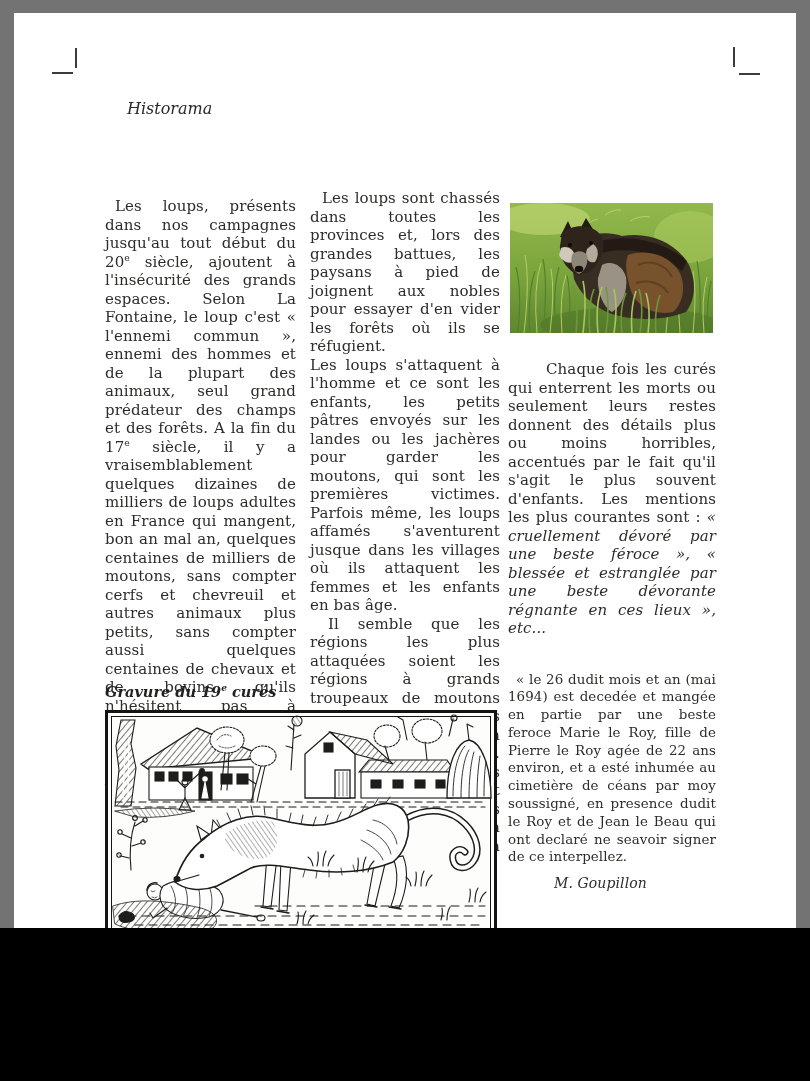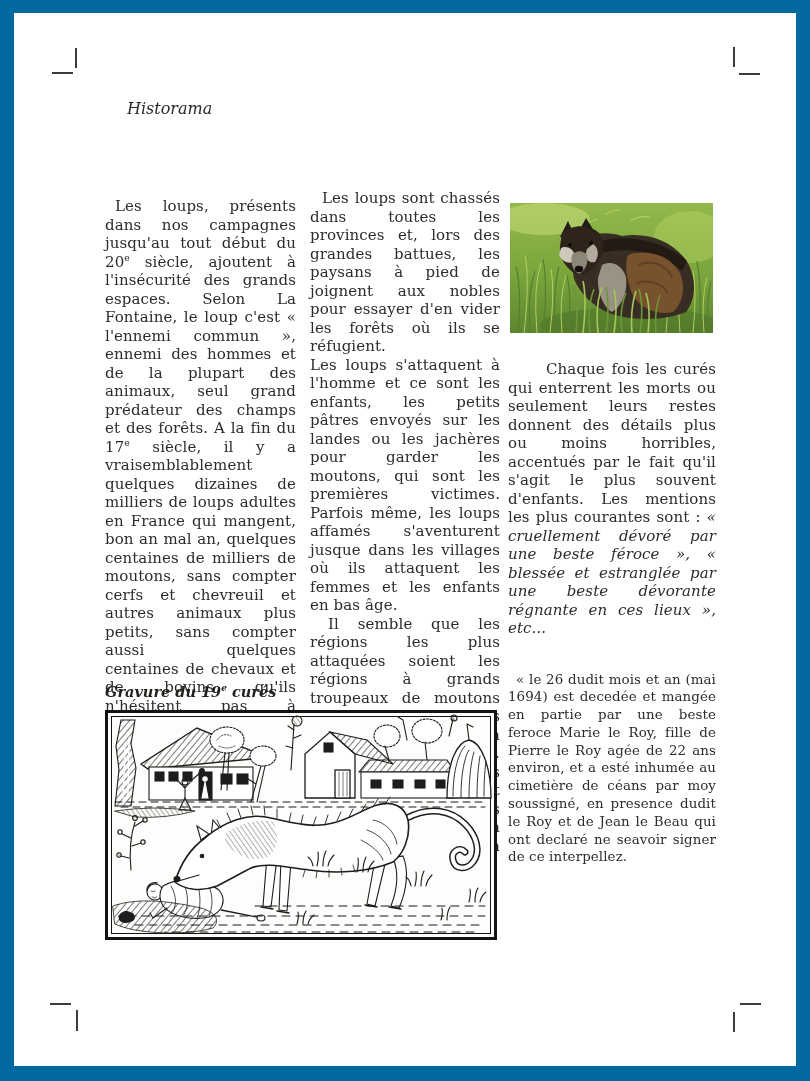--- a/index.html
+++ b/index.html
@@ -1,16 +1,16 @@
 <!DOCTYPE html>
 <html><head>
 <meta charset="utf-8">
 <style>
   html,body{margin:0;padding:0;background:#000;}
-  .canvas{position:relative;width:810px;height:1081px;background:#0369a1;overflow:hidden;
+  .canvas{position:relative;width:810px;height:928px;background:#737373;overflow:hidden;
           font-family:"DejaVu Serif","Liberation Serif",serif;}
   .page{position:absolute;left:14px;top:13px;width:782px;height:1053px;background:#ffffff;}
   .cm{position:absolute;background:#3c3c3c;}
   .masthead{position:absolute;left:113px;top:86px;font-style:italic;font-size:16px;color:#2a2a28;}
   .title{position:absolute;left:95px;top:127px;font-style:italic;font-weight:bold;font-size:24px;
          letter-spacing:.4px;color:#1d1d1b;white-space:nowrap;}
   .col{position:absolute;}
   .col p{margin:0;text-align:justify;font-size:15px;line-height:18.5px;color:#2c2c29;
          letter-spacing:.1px;}
   #col1{left:91px;top:184px;width:191px;}
@@ -93,20 +93,21 @@
         <g stroke-width="1.6" fill="none">
           <path d="M66,130 q3,-30 -3,-48 M80,130 q-3,-26 4,-44 M96,130 q4,-28 0,-46 M112,130 q-3,-24 4,-40 M130,130 q4,-26 -1,-44 M146,130 q-2,-22 4,-38" stroke="#6d9738"></path>
           <path d="M73,130 q4,-34 0,-52 M88,130 q-3,-28 4,-46 M104,130 q4,-26 0,-44 M122,130 q-2,-24 4,-42 M138,130 q3,-24 -2,-40" stroke="#a5c75c"></path>
         </g>
       </svg>
     </div>
 
     <div class="col" id="col3">
       <p class="p1"><span>Chaque fois les curés qui enterrent les morts ou seulement leurs restes donnent des détails plus ou moins horribles, accentués par le fait qu'il s'agit le plus souvent d'enfants. Les mentions les plus courantes sont : </span><span class="it">« cruellement dévoré par une beste féroce », « blessée et estranglée par une beste dévorante régnante en ces lieux », etc...</span></p>
       <p class="quote">« le 26 dudit mois et an (mai 1694) est decedée et mangée en partie par une beste feroce Marie le Roy, fille de Pierre le Roy agée de 22 ans environ, et a esté inhumée au cimetière de céans par moy soussigné, en presence dudit le Roy et de Jean le Beau qui ont declaré ne seavoir signer de ce interpellez.</p>
+      <p class="signature">M. Goupillon</p>
     </div>
 
     <div class="caption"><span>Gravure du 19</span><sup>e</sup><span> curés</span></div>
 
     <div class="figure" id="engraving" title="Loup dévorant une victime devant un village">
       <svg viewBox="0 0 392 230" width="392" height="230" aria-hidden="true">
         <defs>
           <pattern id="hd" patternUnits="userSpaceOnUse" width="5" height="5" patternTransform="rotate(40)">
             <line x1="0" y1="0" x2="0" y2="5" stroke="#20201e" stroke-width="1.2"></line>
           </pattern>

